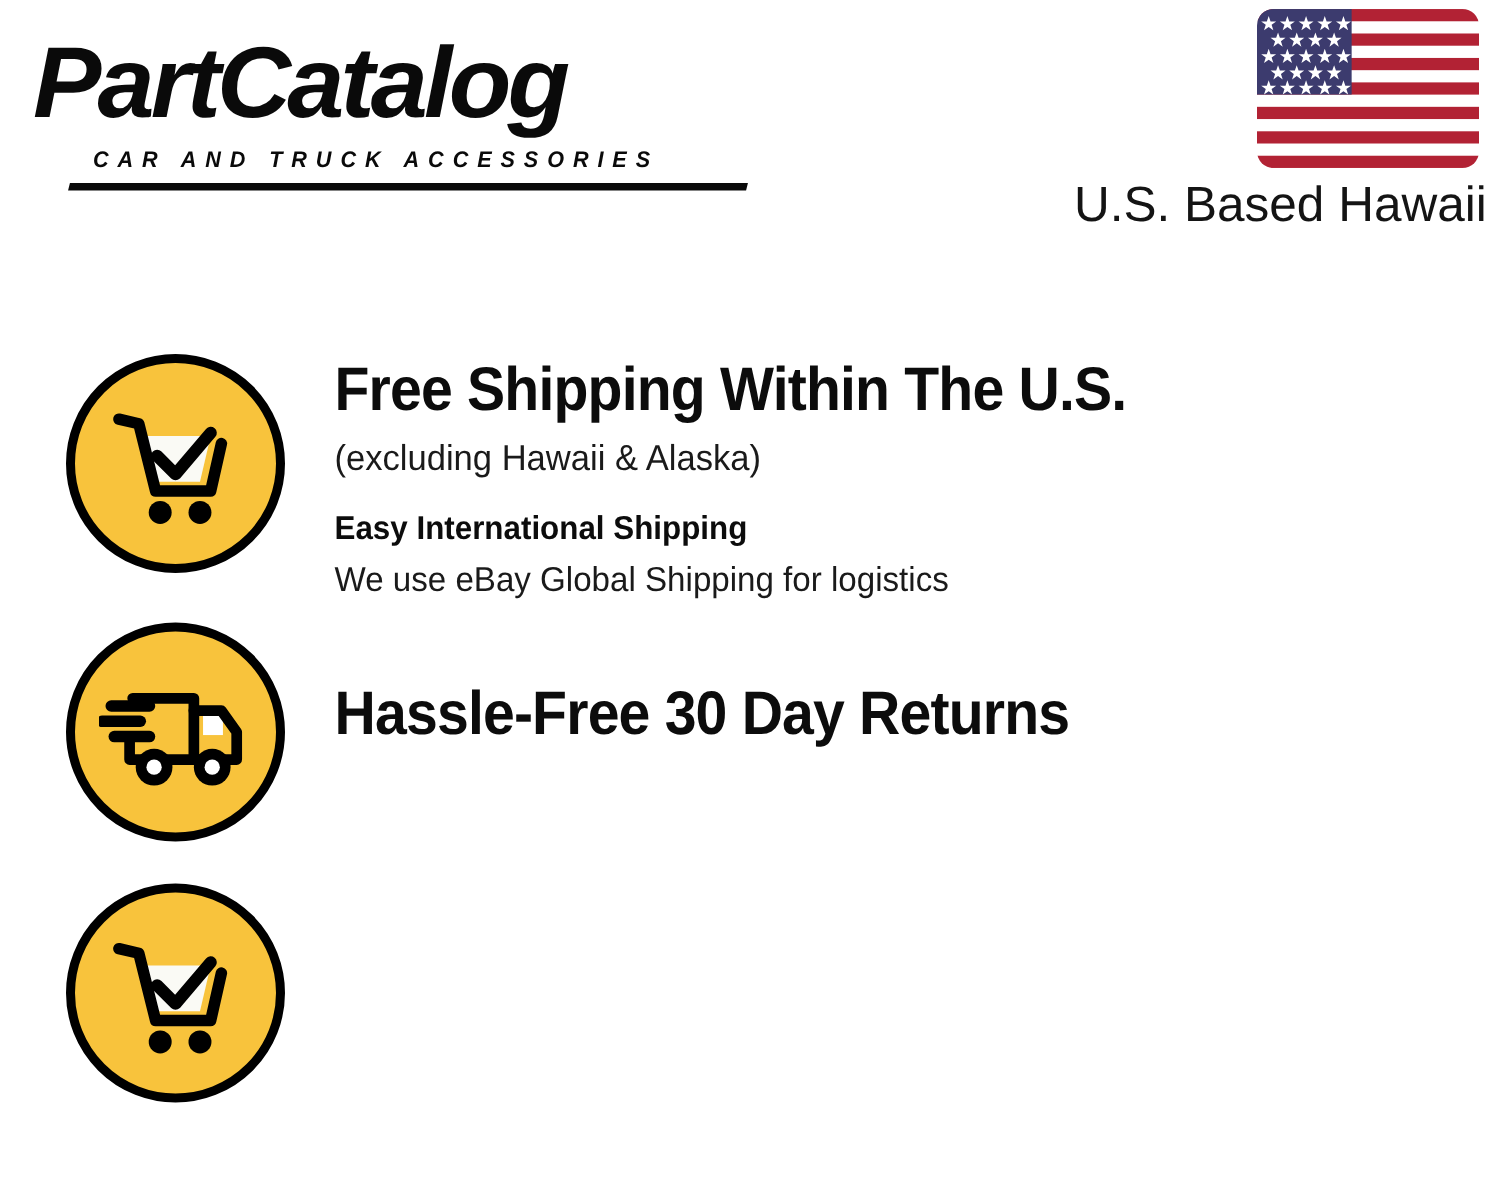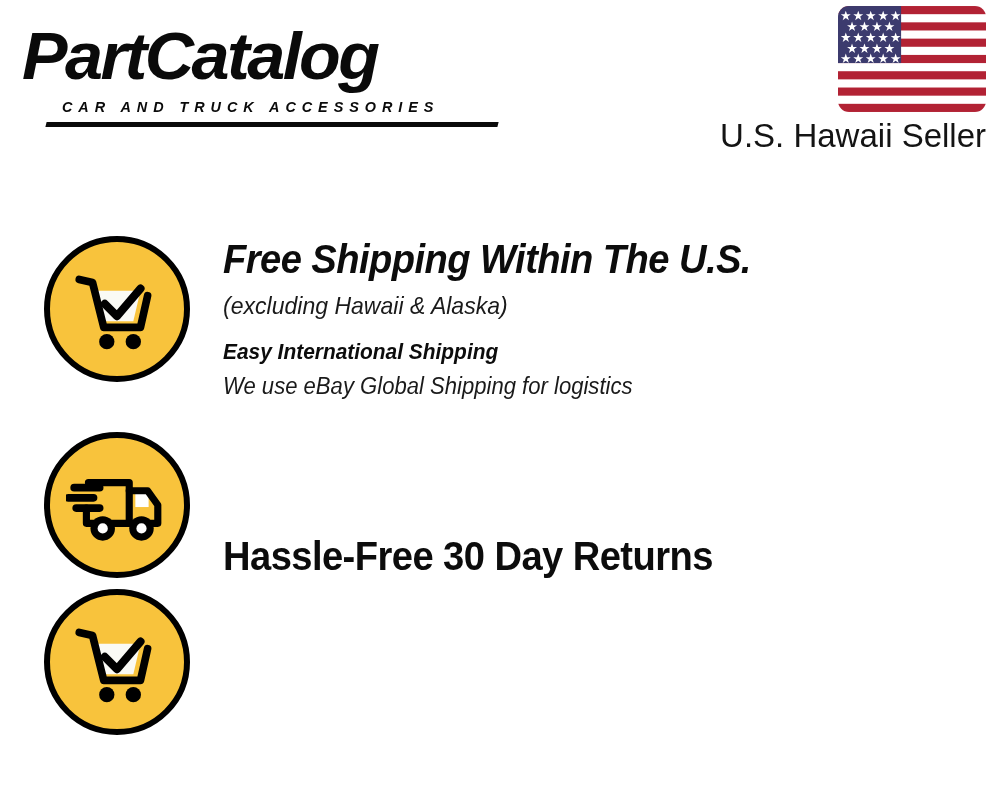--- a/index.html
+++ b/index.html
@@ -107,22 +107,22 @@
     position: absolute;
     left: 0;
     top: 236px;
     width: 1000px;
   }
   .feature-row {
     position: relative;
     display: flex;
     align-items: flex-start;
   }
-  .feature-row.row-1 { height: 170px; font-style: italic; }
-  .feature-row.row-2 { height: 172px; align-items: flex-end; }
+  .feature-row.row-1 { height: 170px; }
+  .feature-row.row-2 { height: 172px; }
   .feature-row.row-3 { height: 170px; }
 
   .icon-badge {
     position: relative;
     flex: 0 0 auto;
     width: 146px;
     height: 146px;
     margin-left: 44px;
     border-radius: 50%;
     background: #f8c33c;
@@ -250,21 +250,21 @@
           <g>
             <polygon points="10,61 11.6,65.6 16.4,65.6 12.5,68.5 14,73.2 10,70.3 6,73.2 7.5,68.5 3.6,65.6 8.4,65.6"></polygon>
             <polygon points="26,61 27.6,65.6 32.4,65.6 28.5,68.5 30,73.2 26,70.3 22,73.2 23.5,68.5 19.6,65.6 24.4,65.6"></polygon>
             <polygon points="42,61 43.6,65.6 48.4,65.6 44.5,68.5 46,73.2 42,70.3 38,73.2 39.5,68.5 35.6,65.6 40.4,65.6"></polygon>
             <polygon points="58,61 59.6,65.6 64.4,65.6 60.5,68.5 62,73.2 58,70.3 54,73.2 55.5,68.5 51.6,65.6 56.4,65.6"></polygon>
             <polygon points="74,61 75.6,65.6 80.4,65.6 76.5,68.5 78,73.2 74,70.3 70,73.2 71.5,68.5 67.6,65.6 72.4,65.6"></polygon>
           </g>
         </g>
       </svg>
     </div>
-    <div class="seller-label">U.S. Hawaii Seller</div>
+    <div class="seller-label">U.S. Based Hawaii</div>
   </div>
 
   <div class="features">
 
     <div class="feature-row row-1">
       <div class="icon-badge">
         <svg viewBox="0 0 100 100" xmlns="http://www.w3.org/2000/svg" aria-hidden="true">
           <polygon points="27,32 73,32 66,62 34,62" fill="#FAFAF5"></polygon>
           <g fill="none" stroke="#000000" stroke-width="7.5" stroke-linecap="round" stroke-linejoin="round">
             <polyline points="13,21 26,24 37,68 73,68 80,37"></polyline>

